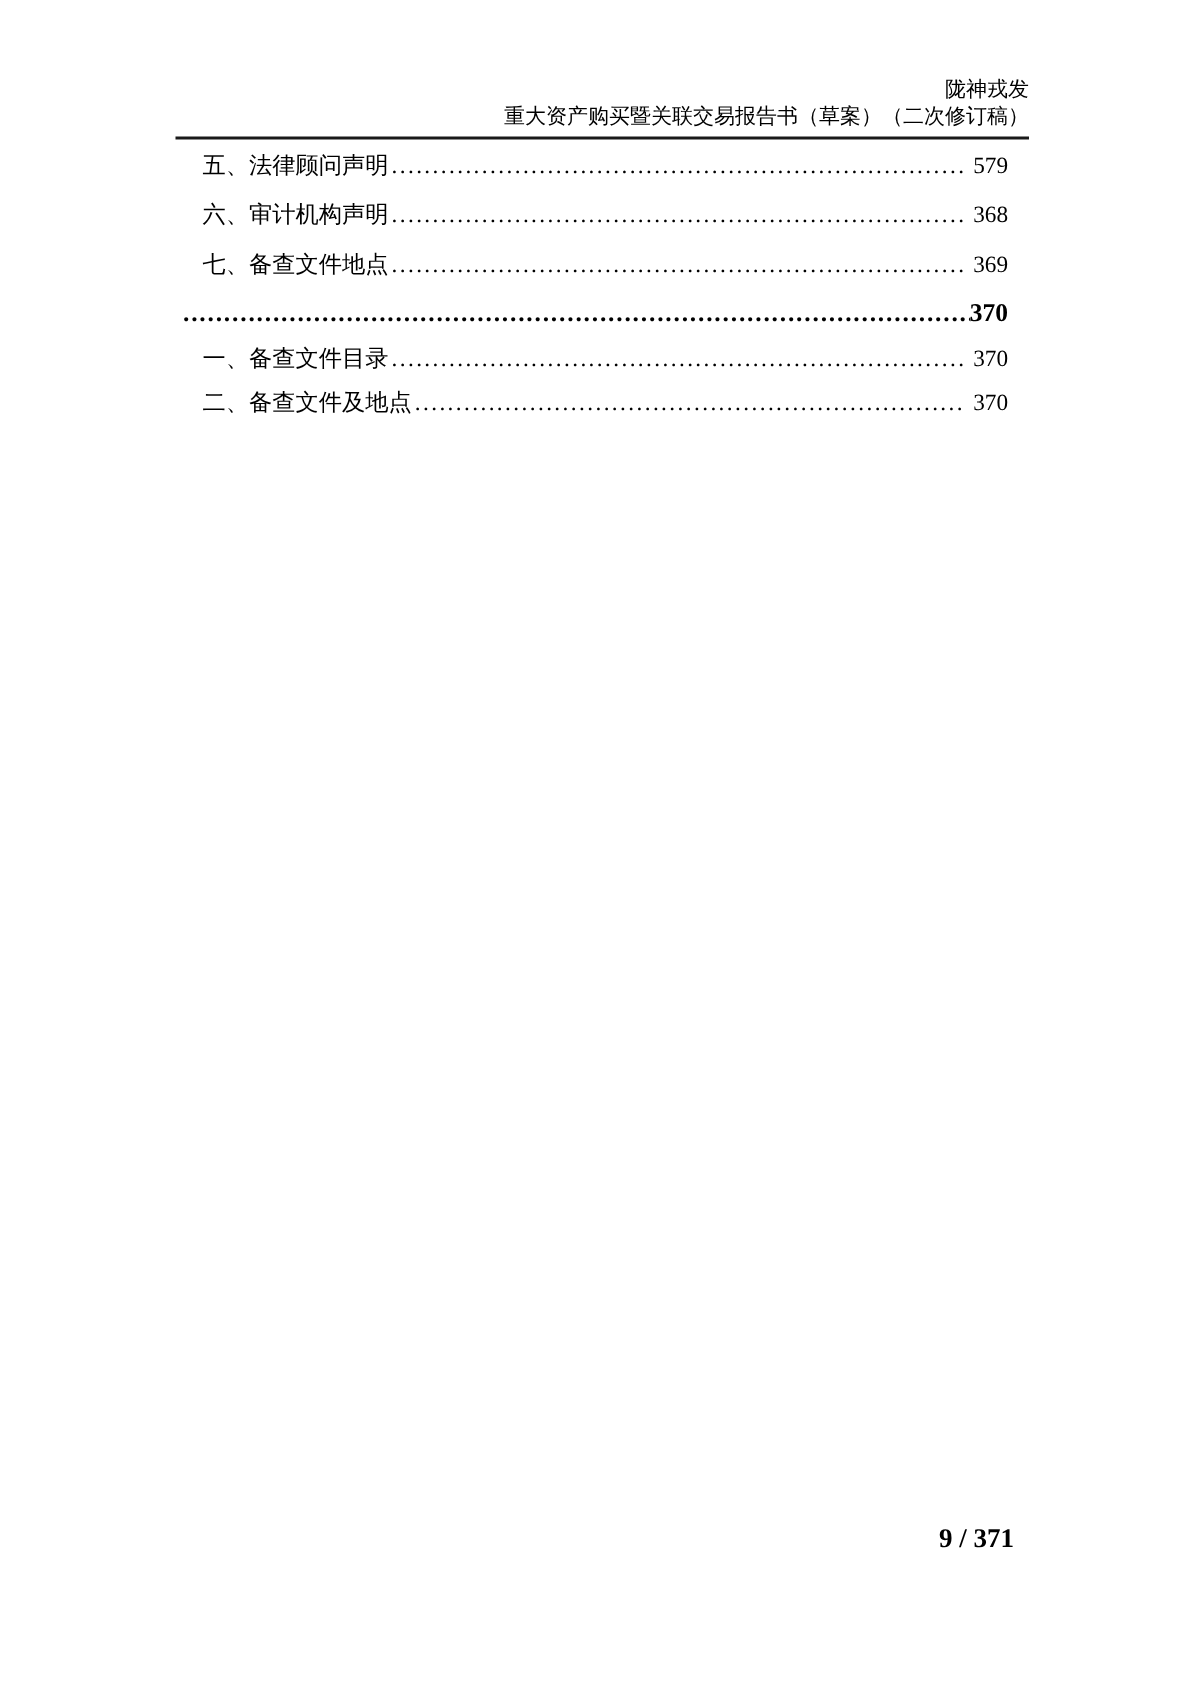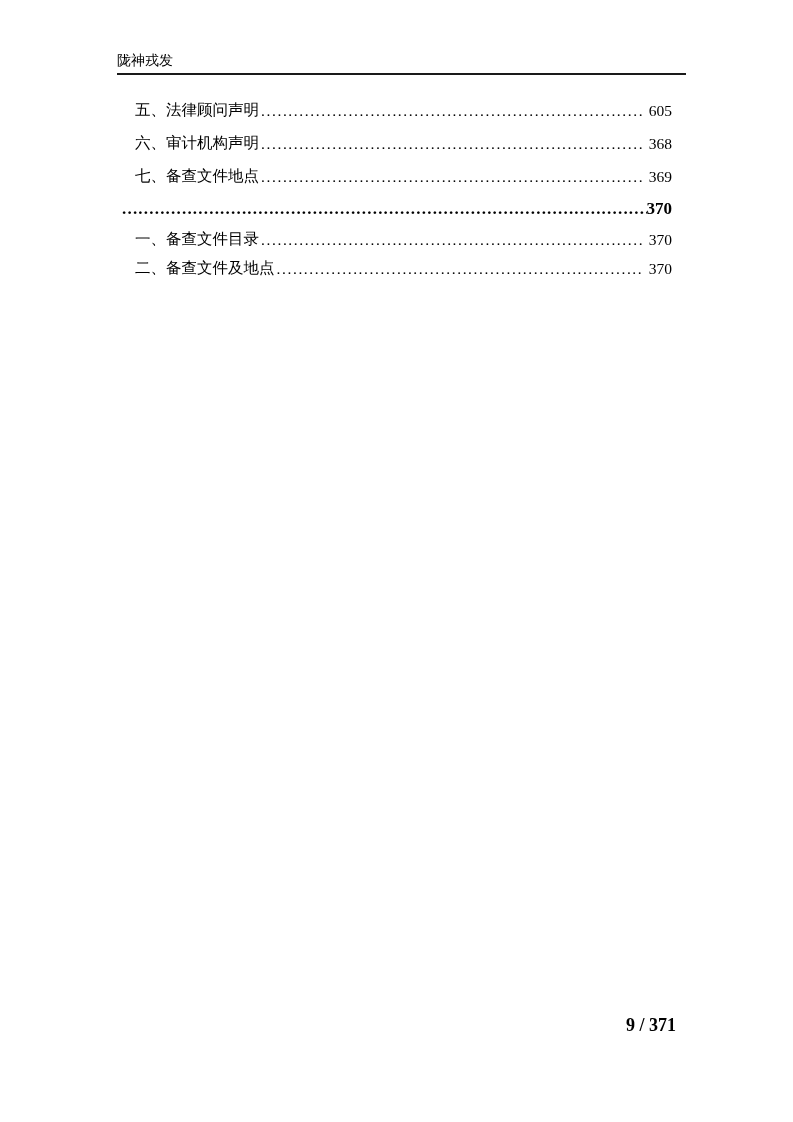--- a/index.html
+++ b/index.html
@@ -23,20 +23,21 @@
     left: 117px;
     top: 52px;
     width: 569px;
     display: flex;
     justify-content: space-between;
     align-items: flex-end;
     font-size: 14px;
     line-height: 18px;
     border-bottom: 2px solid #1a1a1a;
     padding-bottom: 3px;
+    flex-direction: column;
   }
   .header .hdr-left  { white-space: nowrap; }
   .header .hdr-right { white-space: nowrap; }
 
   
   .toc {
     position: absolute;
     left: 117px;
     top: 94px;
     width: 569px;
@@ -85,28 +86,29 @@
     white-space: nowrap;
   }
 </style>
 </head>
 <body>
 
 <div class="page">
 
   <div class="header">
     <span class="hdr-left">陇神戎发</span>
+    <span class="hdr-right">重大资产购买暨关联交易报告书（草案）（二次修订稿）</span>
   </div>
 
   <div class="toc">
 
     <div class="toc-row level-2">
       <span class="toc-label">五、法律顾问声明</span>
       <span class="leader">............................................................................................................................................................................................................................................................................................................</span>
-      <span class="toc-page">605</span>
+      <span class="toc-page">579</span>
     </div>
 
     <div class="toc-row level-2">
       <span class="toc-label">六、审计机构声明</span>
       <span class="leader">............................................................................................................................................................................................................................................................................................................</span>
       <span class="toc-page">368</span>
     </div>
 
     <div class="toc-row level-2">
       <span class="toc-label">七、备查文件地点</span>

